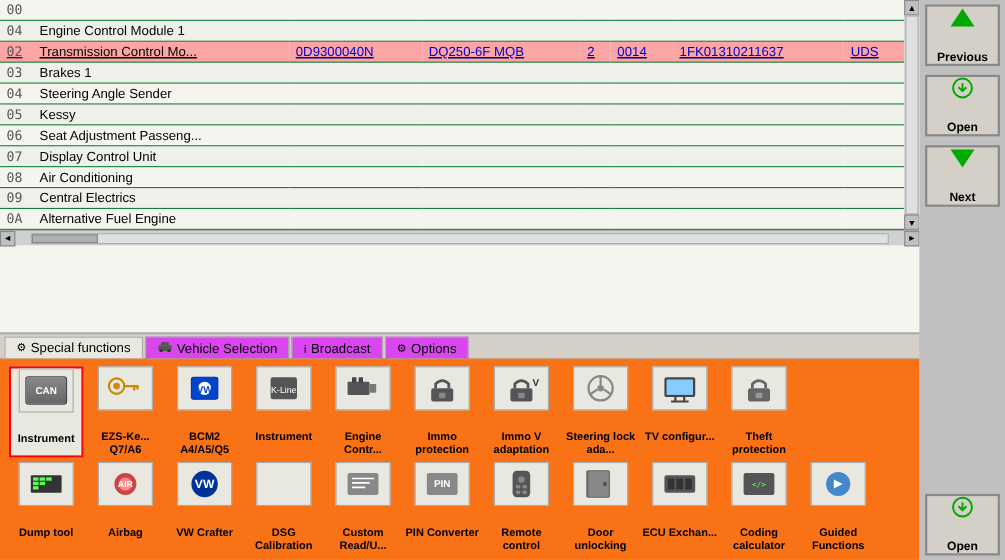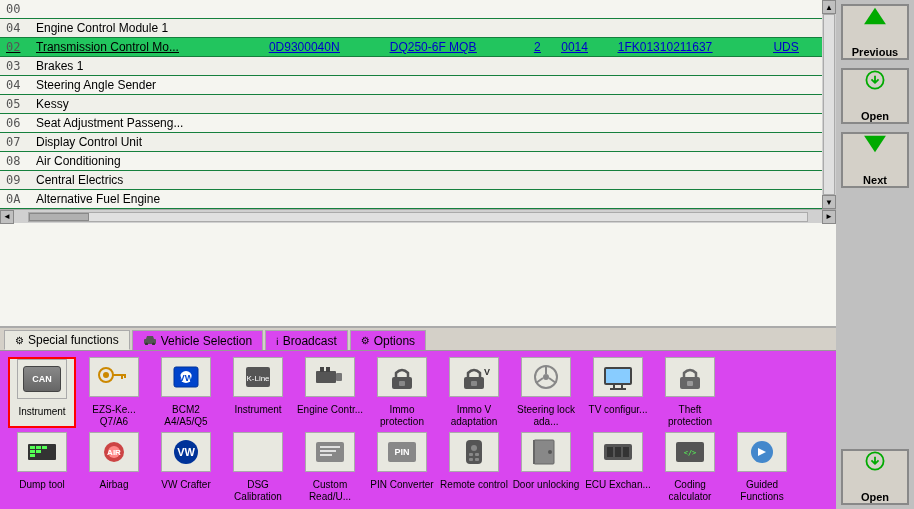--- a/index.html
+++ b/index.html
@@ -37,21 +37,21 @@
 
     .module-table tr {
       border-bottom: 1px solid #15803d;
     }
 
     .module-table tr:nth-child(even) {
       background: #f0f0ea;
     }
 
     .module-table tr.highlighted {
-      background: #22c55e;
+      background: #fca5a5;
       text-decoration: underline;
     }
 
     .module-table td {
       padding: 2px 6px;
       white-space: nowrap;
       font-size: 12px;
       color: #000;
     }
 
@@ -165,21 +165,21 @@
       border-bottom: 1px solid #e8e8e0;
     }
 
     .tab-icon {
       margin-right: 4px;
       font-size: 10px;
     }
 
     
     .tools-area {
-      background: #d946ef;
+      background: #f97316;
       border-top: 1px solid #999;
       padding: 6px 4px;
       display: flex;
       flex-wrap: wrap;
       gap: 4px;
     }
 
     .tool-item {
       display: flex;
       flex-direction: column;
@@ -201,23 +201,24 @@
       justify-content: center;
       background: #e8e8e0;
       border: 1px solid #aaa;
       position: relative;
       overflow: hidden;
     }
 
     .tool-label {
       font-size: 10px;
       text-align: center;
-      margin-top: 7px;
+      margin-top: 19px;
       color: #000;
       line-height: 1.2;
+      font-weight: bold;
     }
 
     
     .right-sidebar {
       width: 78px;
       background: #c0c0c0;
       display: flex;
       flex-direction: column;
       align-items: center;
       padding: 4px;

